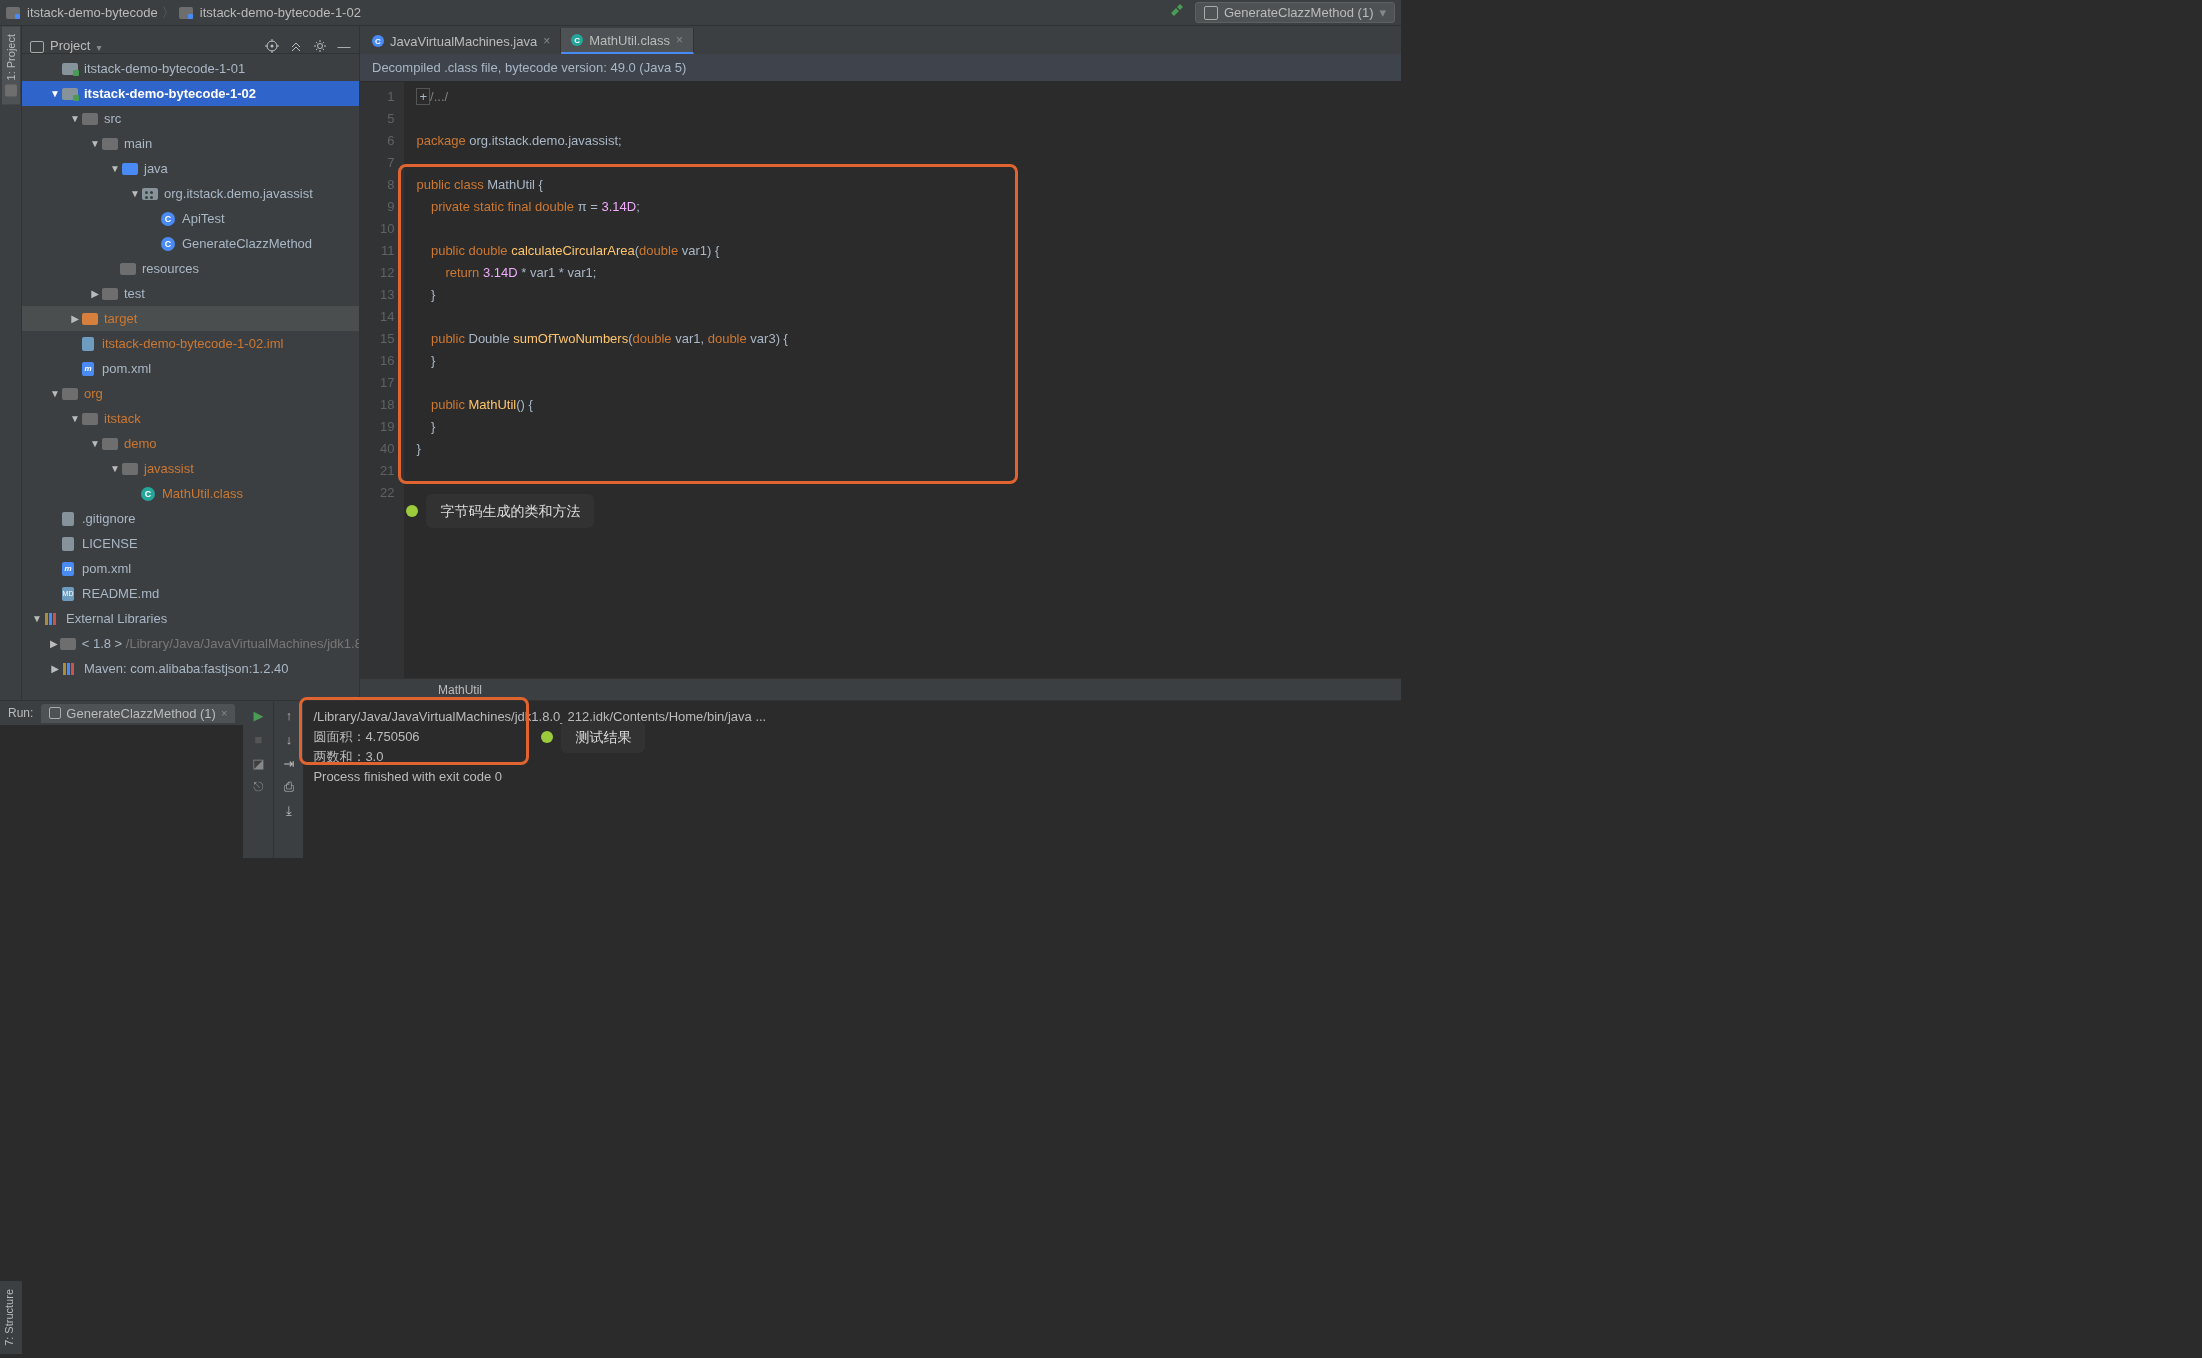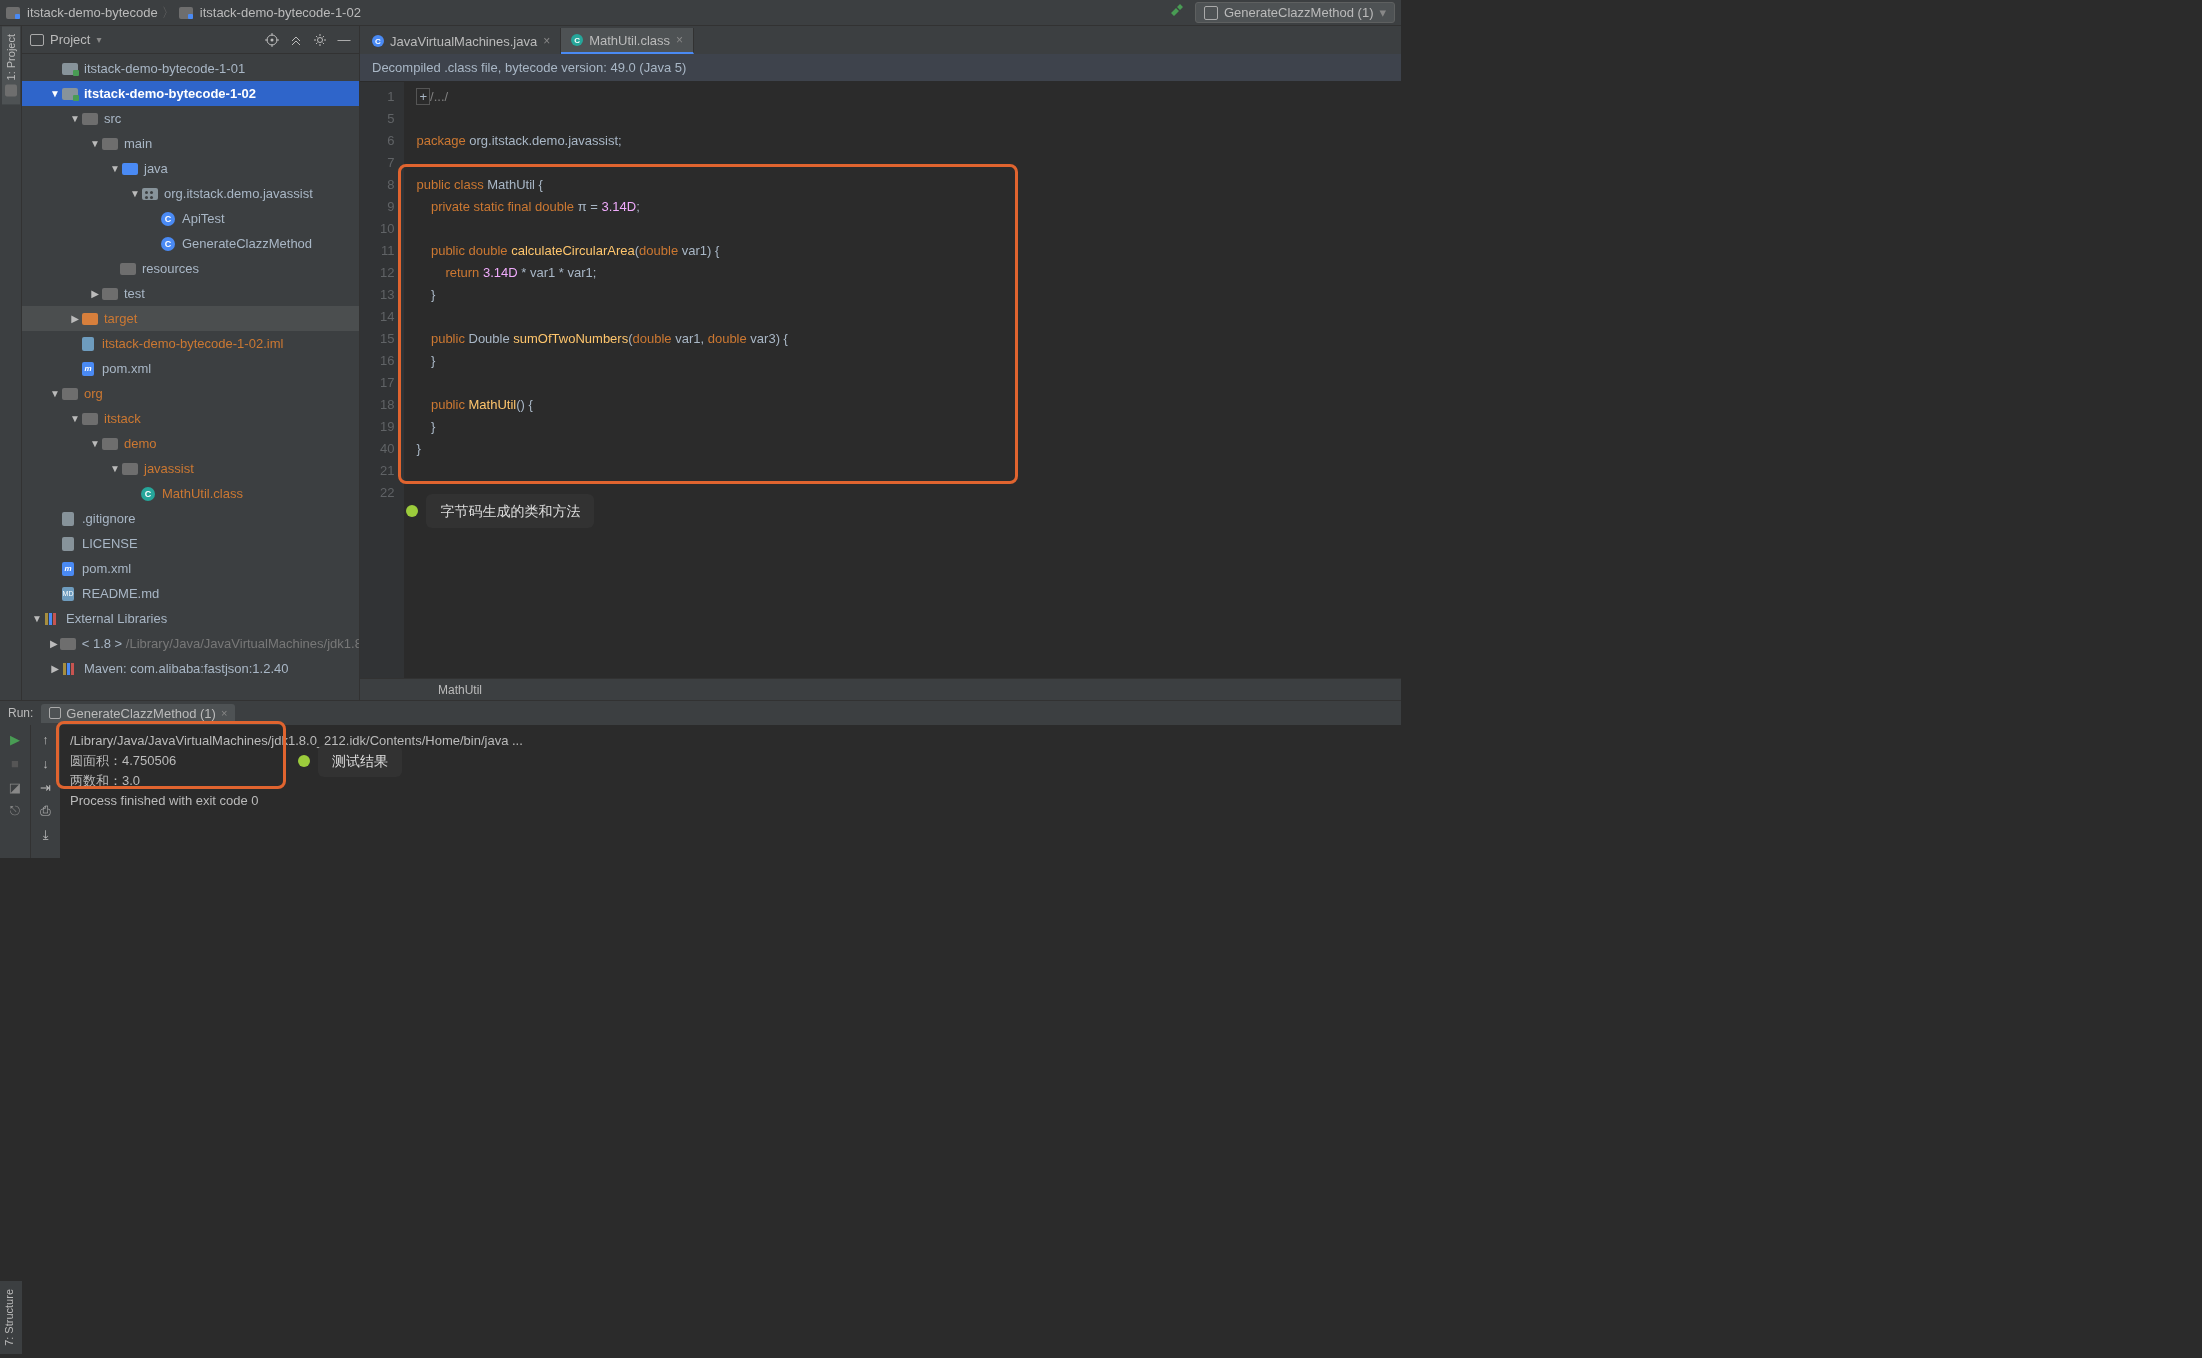--- a/index.html
+++ b/index.html
@@ -18,21 +18,21 @@
 .run-config .chev { margin-left: auto; color: #888; }
 
 .main-area { display: flex; flex: 1; min-height: 0; }
 
 .sidebar-strip { width: 22px; background: #3c3f41; border-right: 1px solid #323232; display: flex; flex-direction: column; align-items: center; }
 .sidebar-tab { writing-mode: vertical-rl; transform: rotate(180deg); padding: 8px 3px; color: #bbbbbb; font-size: 11px; display: flex; align-items: center; gap: 4px; cursor: pointer; }
 .sidebar-tab.active { background: #4e5254; }
 .sidebar-tab .tab-icon { width: 12px; height: 12px; background: #6e6e6e; border-radius: 2px; transform: rotate(90deg); }
 
 .project-panel { width: 338px; background: #3c3f41; border-right: 1px solid #323232; display: flex; flex-direction: column; }
-.panel-header { display: flex; align-items: center; height: 28px; padding: 0 8px; gap: 6px; border-bottom: 1px solid #323232; }
+.panel-header { display: flex; align-items: flex-end; height: 28px; padding: 0 8px; gap: 6px; border-bottom: 1px solid #323232; }
 .panel-header .p-icon { width: 14px; height: 12px; border: 1px solid #aaa; border-radius: 2px; }
 .panel-header .title { color: #bbbbbb; }
 .panel-header .chev-down { color: #888; font-size: 10px; }
 .panel-header .tools { margin-left: auto; display: flex; gap: 10px; color: #bbbbbb; }
 .panel-header .tool-icon { width: 14px; height: 14px; display: inline-flex; align-items: center; justify-content: center; cursor: pointer; }
 
 .tree { flex: 1; overflow: auto; padding-top: 2px; }
 .tree-row { display: flex; align-items: center; height: 25px; padding-left: 4px; white-space: nowrap; cursor: pointer; }
 .tree-row.selected { background: #2f65ca; color: #ffffff; }
 .tree-row.highlighted { background: #4b4e4f; }
@@ -76,21 +76,21 @@
 .cmt { color: #808080; }
 .fn { color: #ffc66d; }
 
 .highlight-box { position: absolute; border: 3px solid #e0642f; border-radius: 8px; pointer-events: none; }
 .annotation { position: absolute; display: flex; align-items: center; gap: 8px; }
 .annotation .dot { width: 12px; height: 12px; background: #9ccc3c; border-radius: 50%; }
 .annotation .label { background: #323232; color: #dedede; padding: 6px 14px; border-radius: 6px; font-size: 14px; text-align: center; }
 
 .breadcrumb-bar { height: 22px; background: #3c3f41; border-top: 1px solid #323232; display: flex; align-items: center; padding-left: 78px; color: #bbbbbb; font-size: 12px; }
 
-.run-panel { height: 158px; background: #2b2b2b; border-top: 1px solid #323232; display: flex; flex-direction: column; }
+.run-panel { height: 158px; background: #2b2b2b; border-top: 1px solid #323232; display: flex; flex-direction: row; }
 .run-header { height: 24px; background: #3c3f41; display: flex; align-items: center; padding: 0 8px; gap: 8px; color: #bbbbbb; }
 .run-header .r-label { font-size: 12px; }
 .run-header .r-tab { display: flex; align-items: center; gap: 5px; background: #4e5254; padding: 2px 8px; border-radius: 3px 3px 0 0; }
 .run-header .r-tab .app-icon { width: 12px; height: 12px; border: 1px solid #aaa; border-radius: 2px; }
 .run-header .r-tab .close-x { color: #888; font-size: 11px; }
 
 .run-body { flex: 1; display: flex; position: relative; }
 .run-gutter { width: 60px; background: #3c3f41; display: flex; }
 .run-gutter-col { width: 30px; display: flex; flex-direction: column; align-items: center; padding-top: 6px; gap: 8px; }
 .run-gutter-col.right { border-left: 1px solid #323232; }

